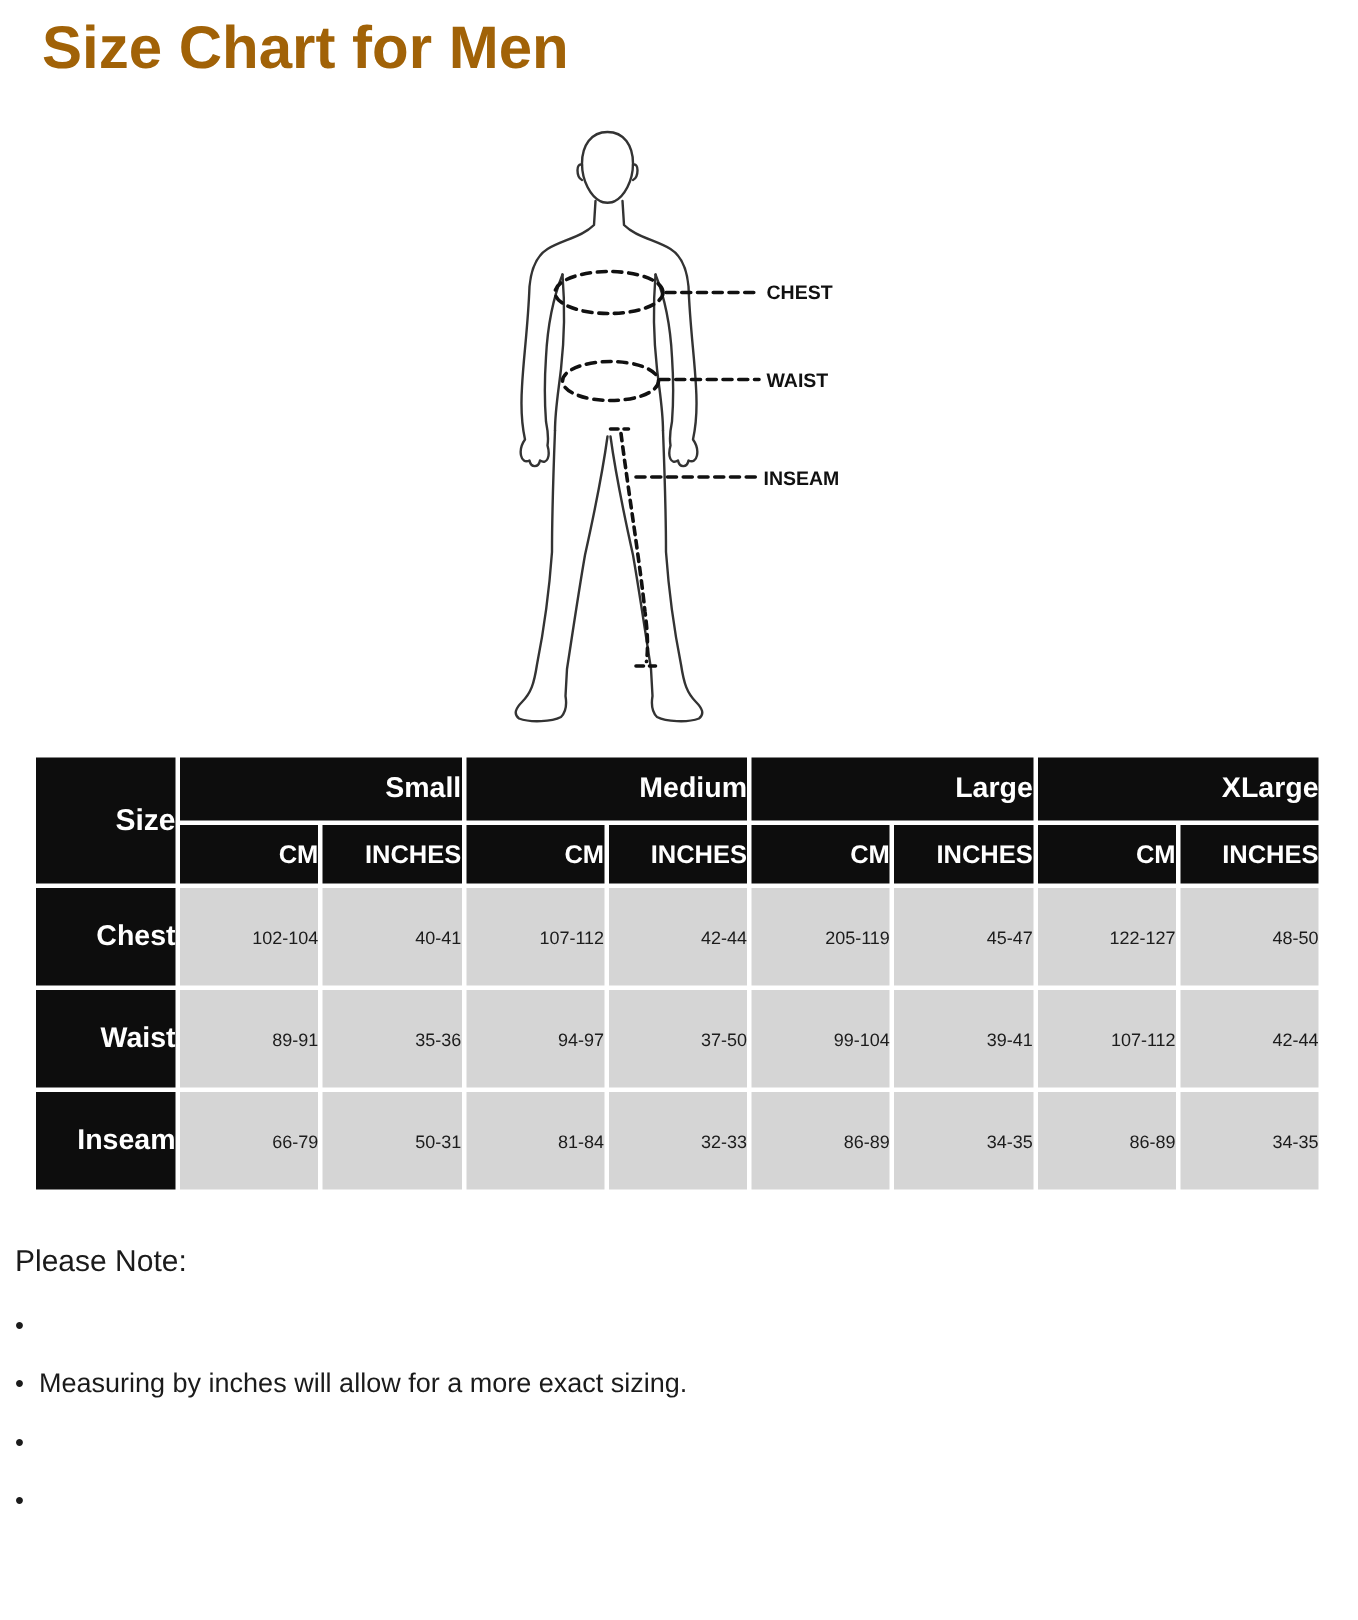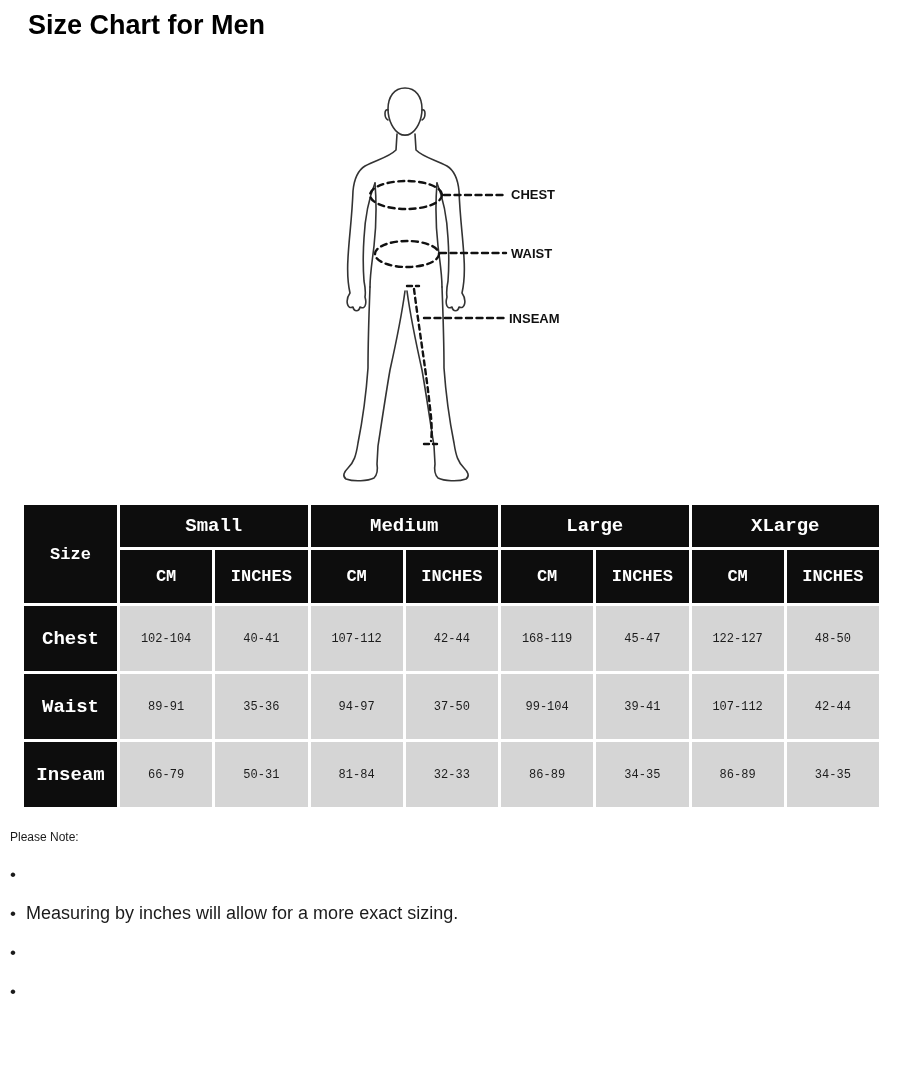--- a/index.html
+++ b/index.html
@@ -3,39 +3,39 @@
 <meta charset="utf-8">
 <style>
   html,body { margin:0; padding:0; }
   body {
     width:905px; height:1080px; background:#ffffff;
     font-family:"Liberation Sans", sans-serif;
     position:relative; overflow:hidden; color:#1b1b1b;
   }
   .page-title {
     position:absolute; left:28px; top:10px;
-    font-size:27px; font-weight:bold; color:#000000; margin:0;
+    font-size:40px; font-weight:bold; color:#a16207; margin:0;
   }
   .figure-wrap { position:absolute; left:330px; top:78px; width:280px; height:412px; }
   .figure-wrap svg { display:block; }
 
   table.size-chart {
     position:absolute; left:21px; top:502px; width:861px;
     border-collapse:separate; border-spacing:3px; table-layout:fixed;
   }
-  table.size-chart td { text-align:center; vertical-align:middle; padding:0;font-family:Liberation Mono, monospace; }
+  table.size-chart td { text-align:right; vertical-align:middle; padding:0; }
   .hdr { background:#0d0d0d; color:#ffffff; font-weight:bold; }
-  .corner { font-size:17px; }
+  .corner { font-size:20px; }
   .group { font-size:19px; height:42px; }
-  .unit  { font-size:17px; height:53px; }
+  .unit  { font-size:17px; height:39px; }
   .rowlabel { background:#0d0d0d; color:#ffffff; font-weight:bold; font-size:19px; }
   .val { background:#d5d5d5; color:#1c1c1c; font-size:12px; height:65px; }
 
   .notes { position:absolute; left:10px; top:830px; width:866px; }
-  .notes-heading { font-size:12px; font-weight:400; margin:0 0 16px 0; color:#1b1b1b; }
+  .notes-heading { font-size:20px; font-weight:400; margin:0 0 16px 0; color:#1b1b1b; }
   .note { display:flex; margin-bottom:10px; font-size:18px; line-height:29px; }
   .note .bullet { flex:0 0 16px; width:16px; font-size:17px; color:#1b1b1b; }
   .note .txt { white-space:pre-line; }
 </style>
 </head>
 <body>
 
 <h1 class="page-title">Size Chart for Men</h1>
 
 <div class="figure-wrap">
@@ -102,21 +102,21 @@
       <td class="hdr unit">INCHES</td>
       <td class="hdr unit">CM</td>
       <td class="hdr unit">INCHES</td>
     </tr>
     <tr>
       <td class="rowlabel">Chest</td>
       <td class="val">102-104</td>
       <td class="val">40-41</td>
       <td class="val">107-112</td>
       <td class="val">42-44</td>
-      <td class="val">168-119</td>
+      <td class="val">205-119</td>
       <td class="val">45-47</td>
       <td class="val">122-127</td>
       <td class="val">48-50</td>
     </tr>
     <tr>
       <td class="rowlabel">Waist</td>
       <td class="val">89-91</td>
       <td class="val">35-36</td>
       <td class="val">94-97</td>
       <td class="val">37-50</td>

